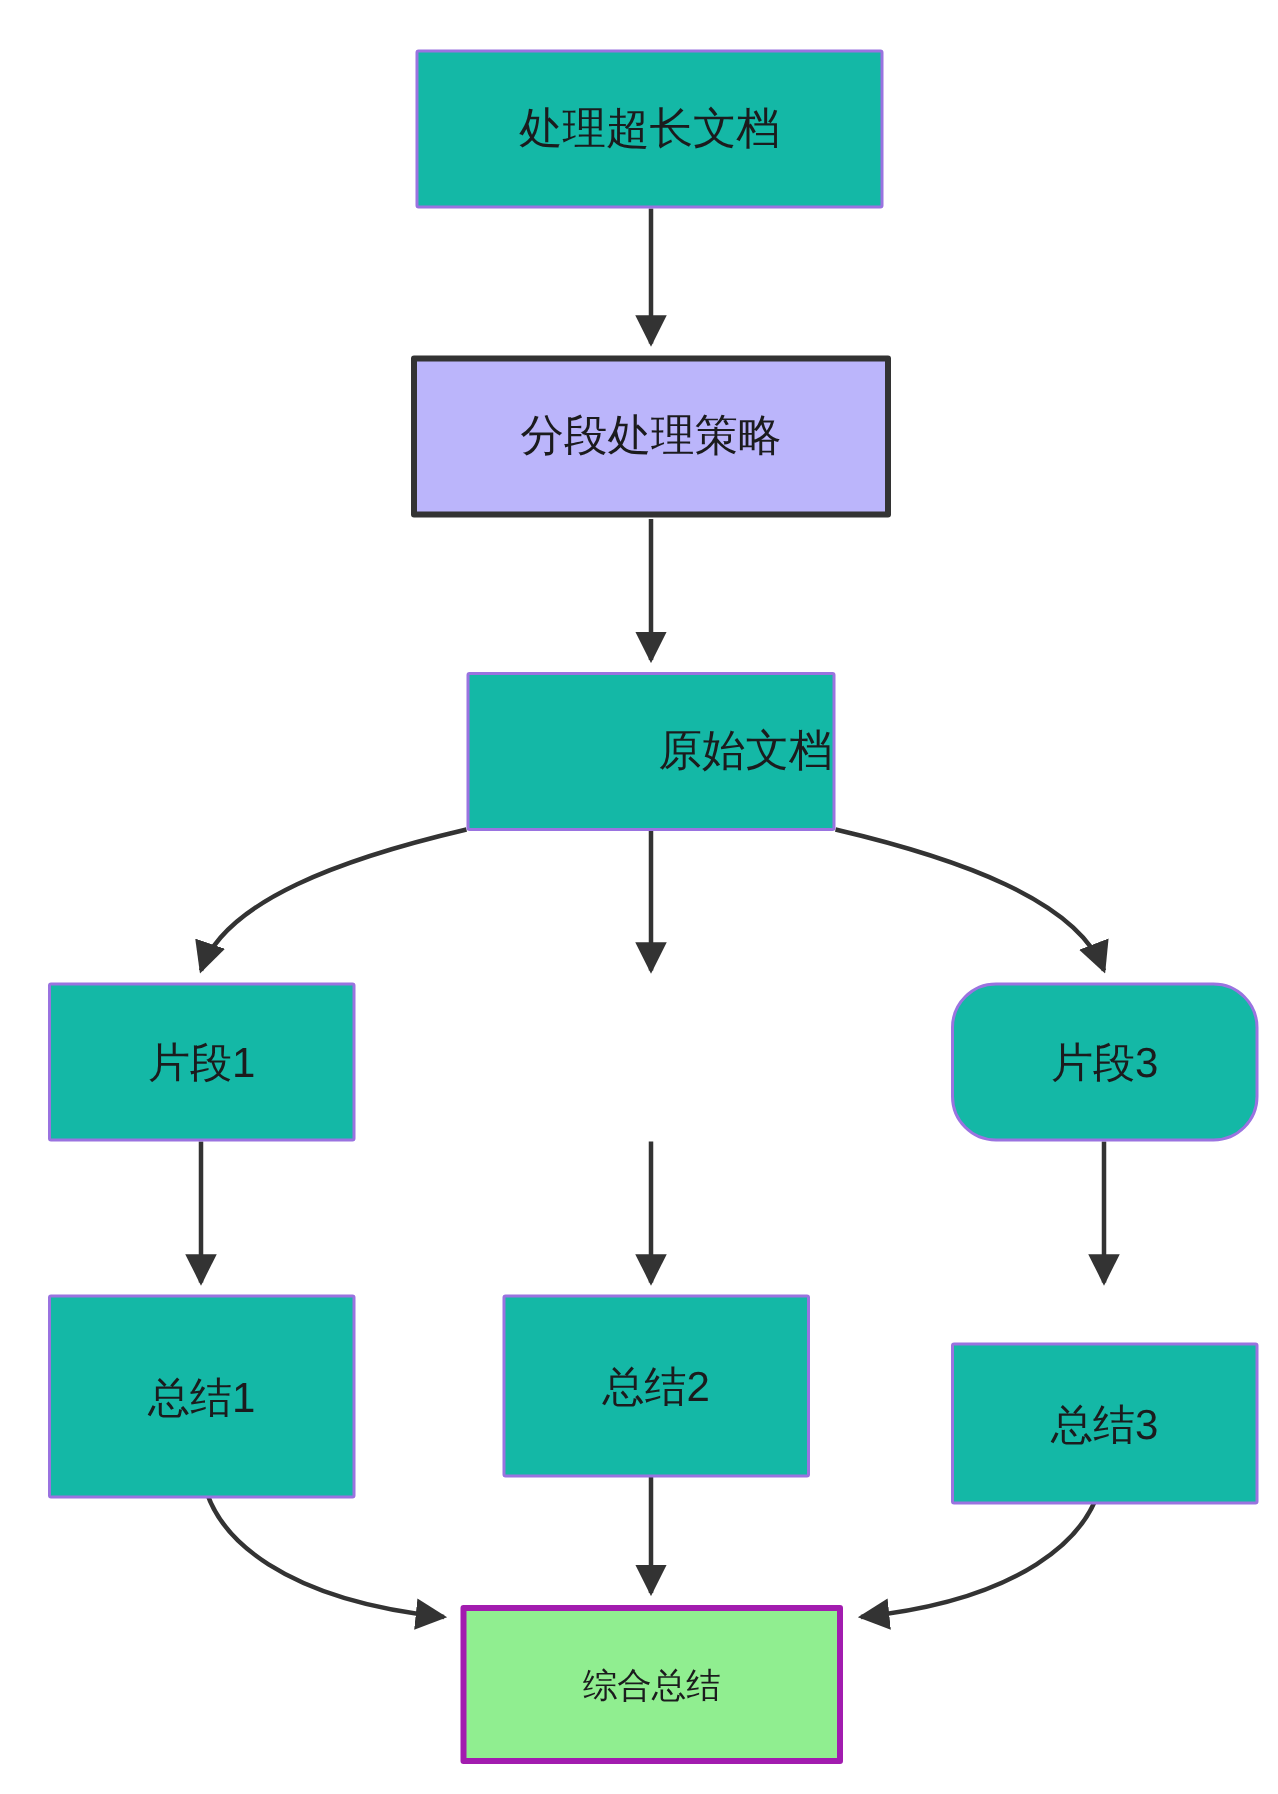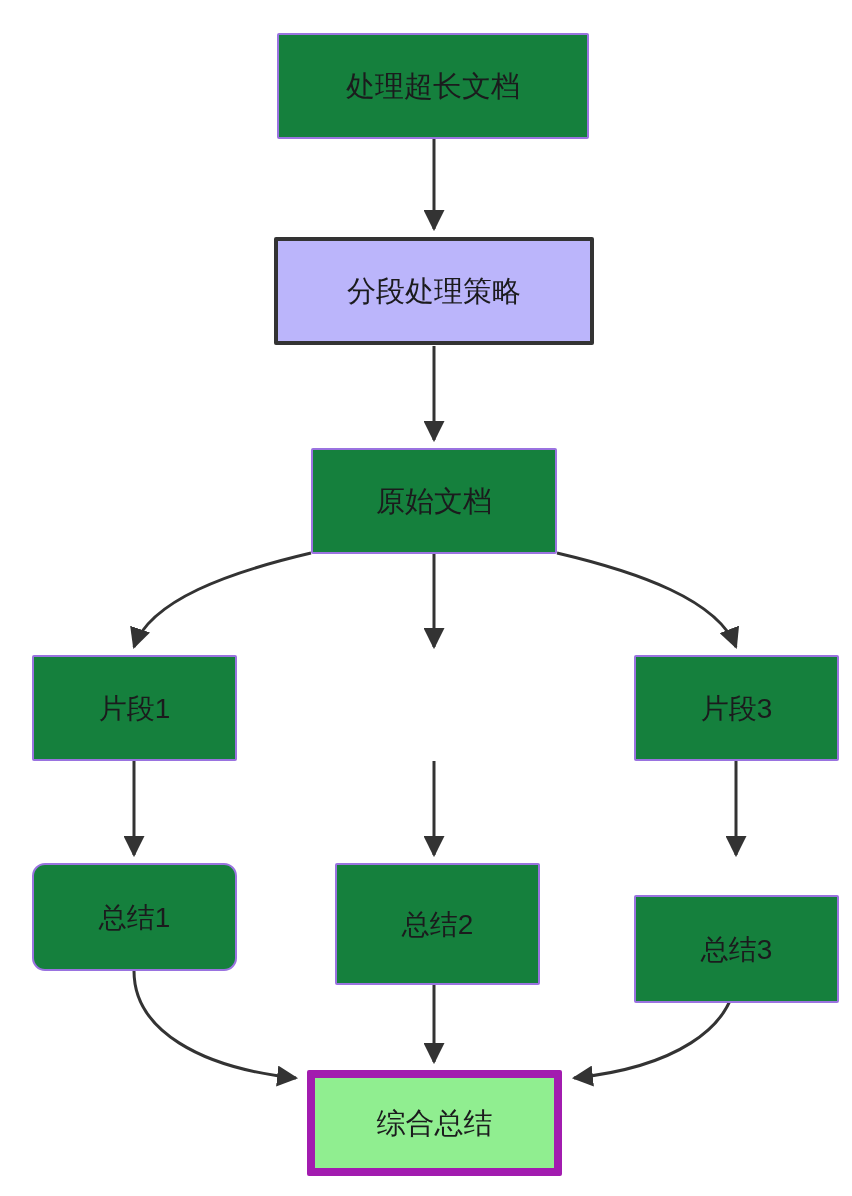--- a/index.html
+++ b/index.html
@@ -32,37 +32,37 @@
     position: absolute;
     box-sizing: border-box;
     display: flex;
     align-items: center;
     justify-content: center;
     text-align: center;
     color: #1b1b1d;
     line-height: 1.25;
   }
   .node-default {
-    background: #15803d;
+    background: #14b8a6;
     border: 2px solid #9a73e0;
     border-radius: 2px;
     font-size: 29px;
   }
   .node-strategy {
     background: #bbb5fb;
     border: 4px solid #333333;
     border-radius: 2px;
     font-size: 29px;
     text-align: right;
   }
   .node-final {
     background: #90ee90;
-    border: 8px solid #a21caf;
+    border: 4px solid #a21caf;
     border-radius: 2px;
-    font-size: 29px;
+    font-size: 23px;
   }
   .node-small {
     font-size: 28px;
   }
   .node-label {
     display: block;
     white-space: pre;
   }
 </style>
 </head>
@@ -101,34 +101,34 @@
   </svg>
 
   <div class="node node-default" style="left:277px; top:33px; width:312px; height:106px;">
     <span class="node-label">处理超长文档</span>
   </div>
 
   <div class="node node-strategy" style="left:274px; top:237px; width:320px; height:108px;">
     <span class="node-label">分段处理策略</span>
   </div>
 
-  <div class="node node-default" style="left:311px; top:448px; width:246px; height:106px;">
+  <div class="node node-default" style="left:311px; top:448px; width:246px; height:106px;justify-content:flex-end;">
     <span class="node-label">原始文档</span>
   </div>
 
   <div class="node node-default node-small" style="left:32px; top:655px; width:205px; height:106px;">
     <span class="node-label">片段1</span>
   </div>
 
 
-  <div class="node node-default node-small" style="left:634px; top:655px; width:205px; height:106px;">
+  <div class="node node-default node-small" style="left:634px; top:655px; width:205px; height:106px;border-radius:30px;">
     <span class="node-label">片段3</span>
   </div>
 
-  <div class="node node-default node-small" style="left:32px; top:863px; width:205px; height:108px;border-radius:13px;">
+  <div class="node node-default node-small" style="left:32px; top:863px; width:205px; height:136px;">
     <span class="node-label">总结1</span>
   </div>
 
   <div class="node node-default node-small" style="left:335px; top:863px; width:205px; height:122px;">
     <span class="node-label">总结2</span>
   </div>
 
   <div class="node node-default node-small" style="left:634px; top:863px; width:205px; height:108px;margin-top:32px;">
     <span class="node-label">总结3</span>
   </div>

